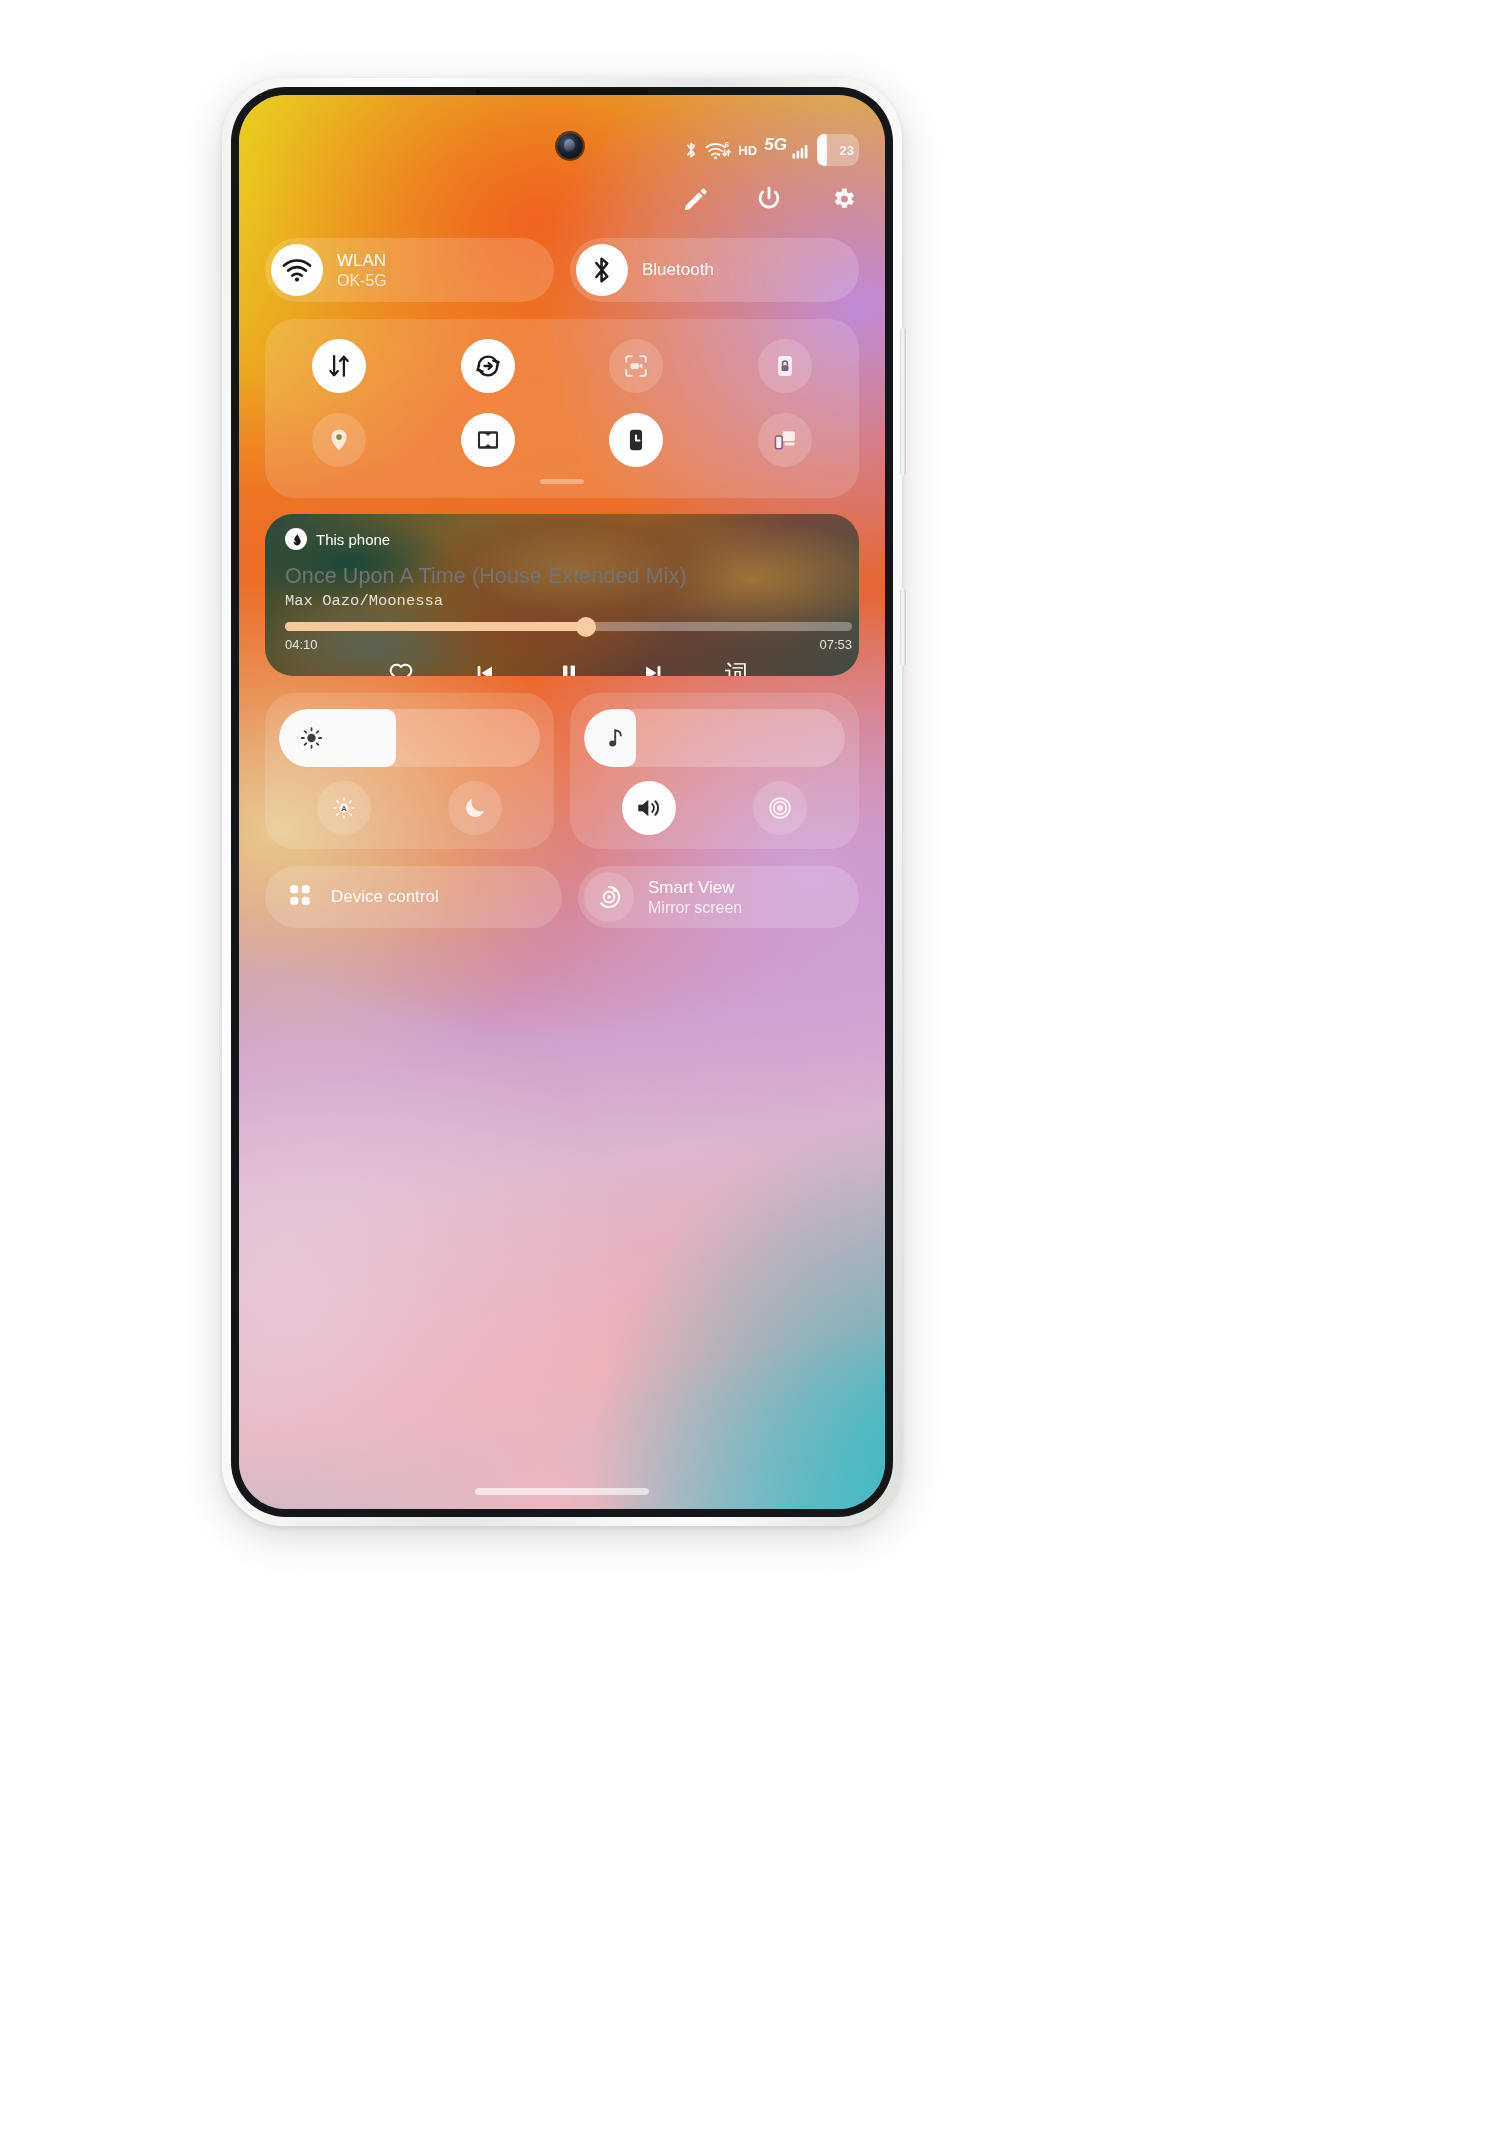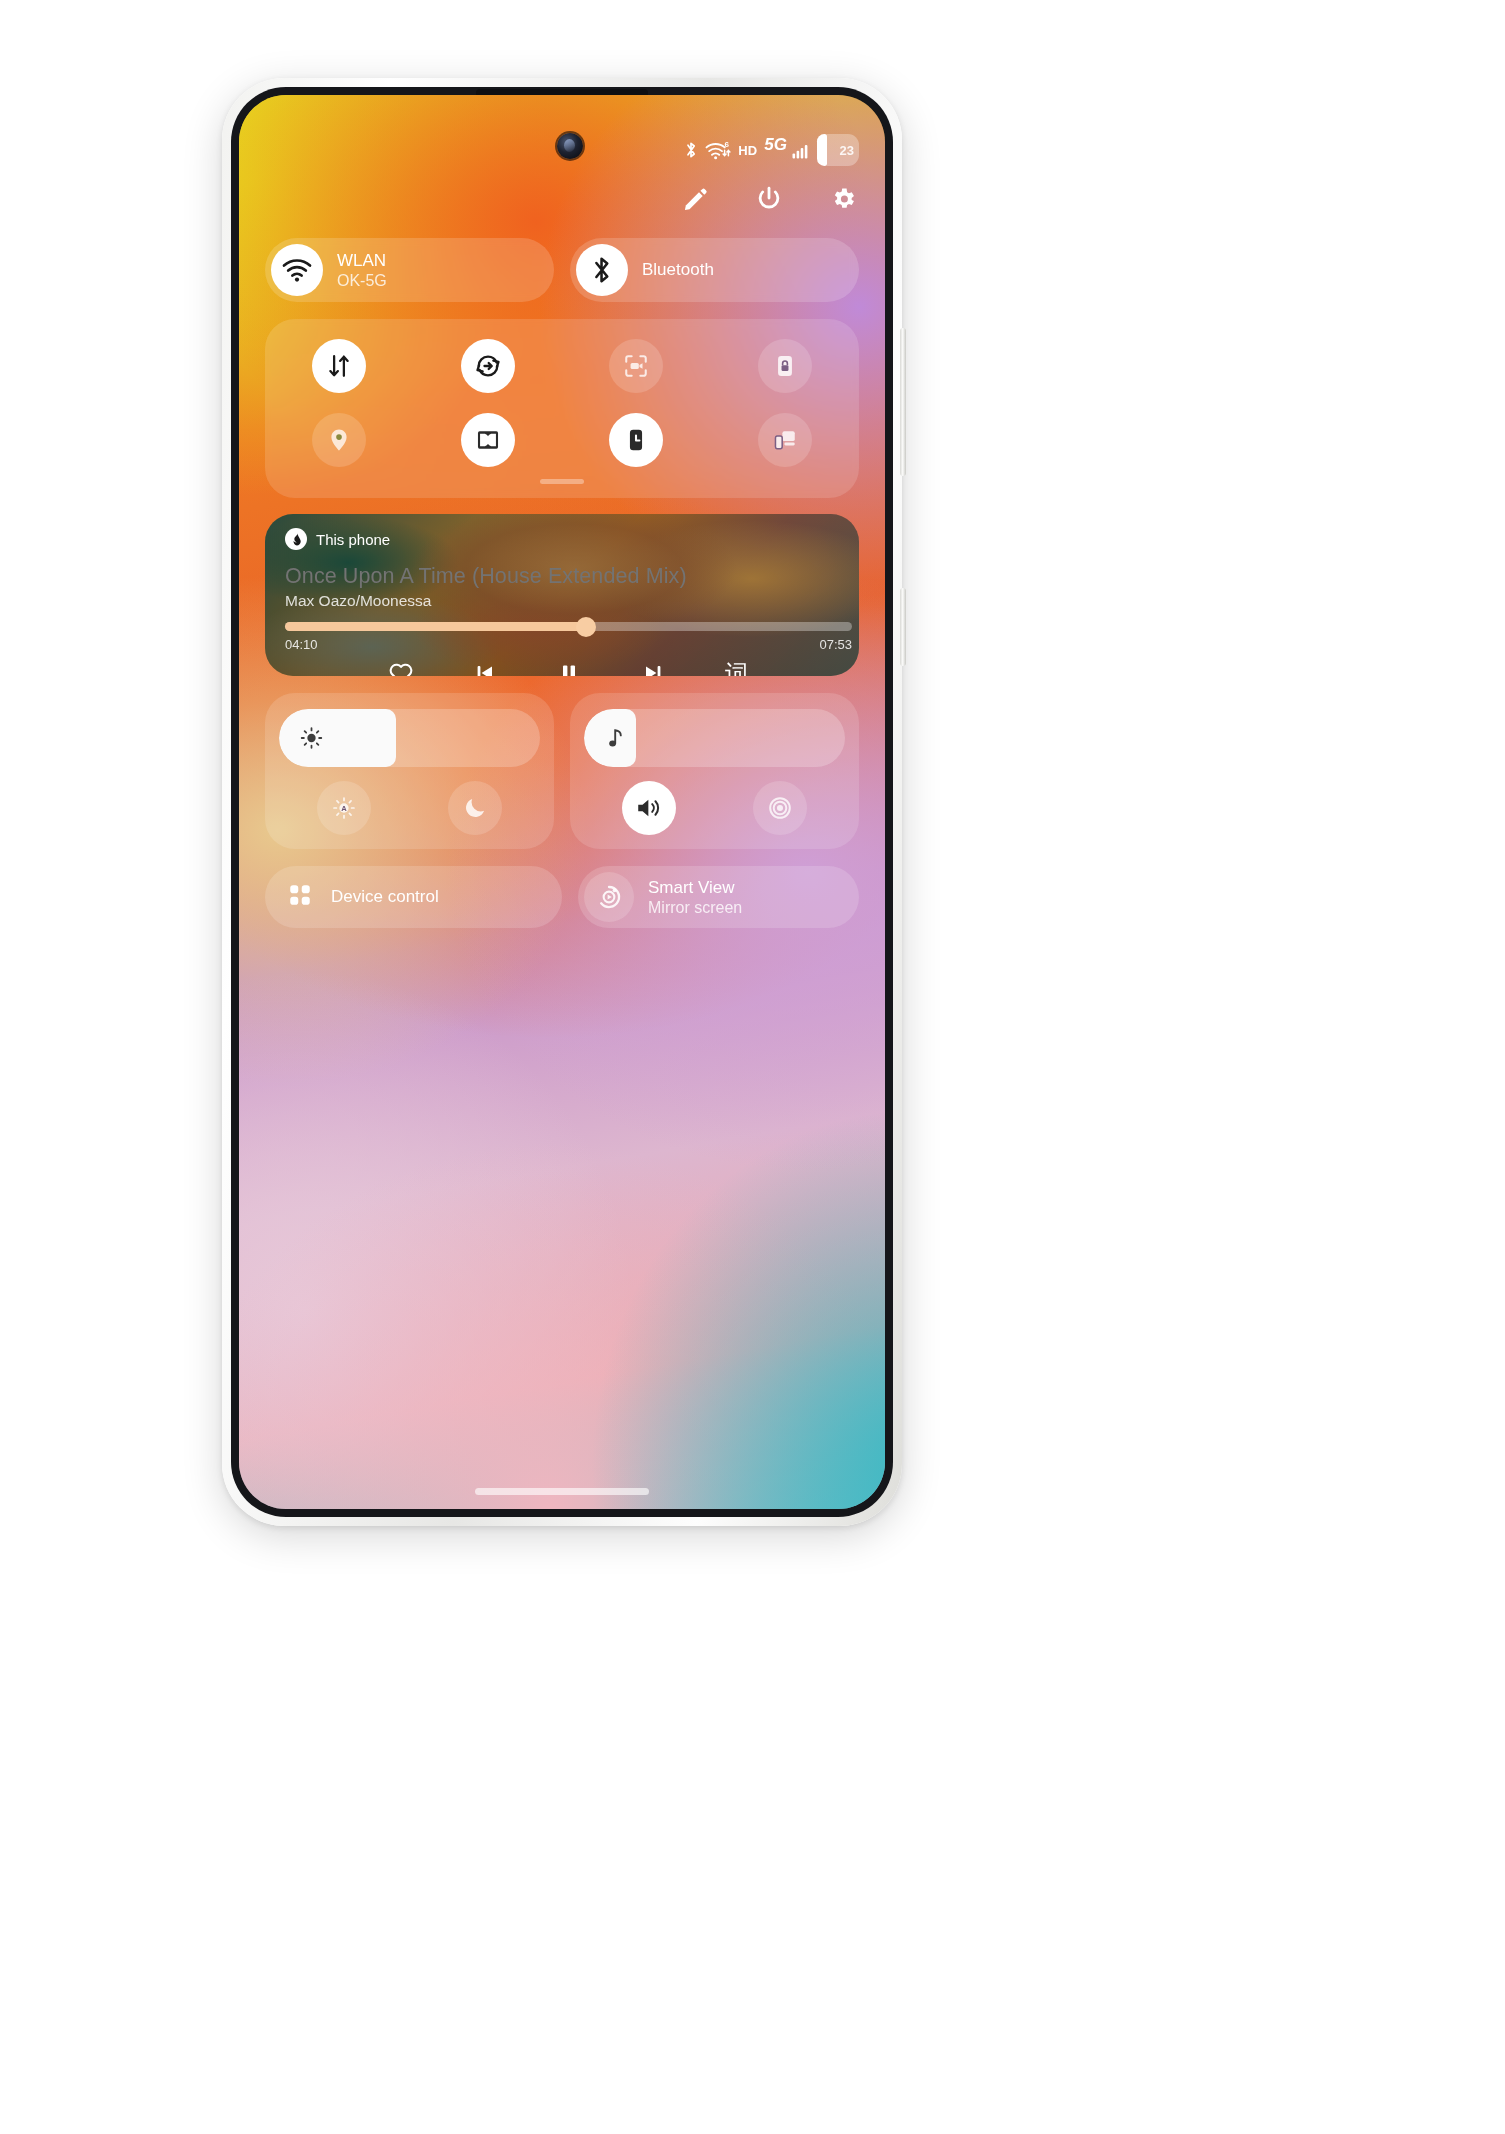--- a/index.html
+++ b/index.html
@@ -131,21 +131,21 @@
       radial-gradient(30% 46% at 18% 82%, #7e8d7a 0%, rgba(126,141,122,0) 72%),
       linear-gradient(135deg,#2f5c4e 0%,#9a7a3c 28%,#b5752f 50%,#8a5a4c 70%,#5c6b63 100%);
     filter:saturate(1.05);
   }
   .media-scrim { position:absolute; inset:0; background:linear-gradient(180deg, rgba(20,10,0,.22), rgba(20,10,0,.34)); }
   .media-in { position:absolute; inset:0; padding:14px 7px 10px 20px; }
   .src { display:flex; align-items:center; gap:9px; }
   .src-ic { width:22px; height:22px; border-radius:50%; background:#fff; display:flex; align-items:center; justify-content:center;}
   .src-tx { color:#fff; font-size:15px; }
   .mtitle { color:#737373; font-size:21.5px; margin-top:14px; letter-spacing:.1px; white-space:nowrap;}
-  .martist { color:rgba(255,255,255,.82); font-size:15.5px; margin-top:3px; }
+  .martist { color:rgba(255,255,255,.82); font-size:15.5px; margin-top:3px;font-family:Liberation Mono, monospace; }
   .track { position:relative; margin-top:12px; height:9px; border-radius:5px; background:rgba(255,255,255,.33); cursor:pointer;}
   .track .played { position:absolute; left:0; top:0; bottom:0; width:53%; border-radius:5px; background:#f6c89c; }
   .track .knob { position:absolute; left:53%; top:50%; width:20px; height:20px; margin-left:-10px; margin-top:-10px;
                  border-radius:50%; background:#f8cda3; cursor:pointer;}
   .times { display:flex; justify-content:space-between; margin-top:6px; color:rgba(255,255,255,.85); font-size:13px; }
   .mctrls { display:flex; align-items:center; justify-content:center; gap:54px; margin-top:6px; }
   .mbtn { cursor:pointer; display:flex; align-items:center; justify-content:center; width:30px; height:30px;}
   .lyr { color:#fff; font-size:23px; font-family:"DejaVu Sans", sans-serif; }
 
   

